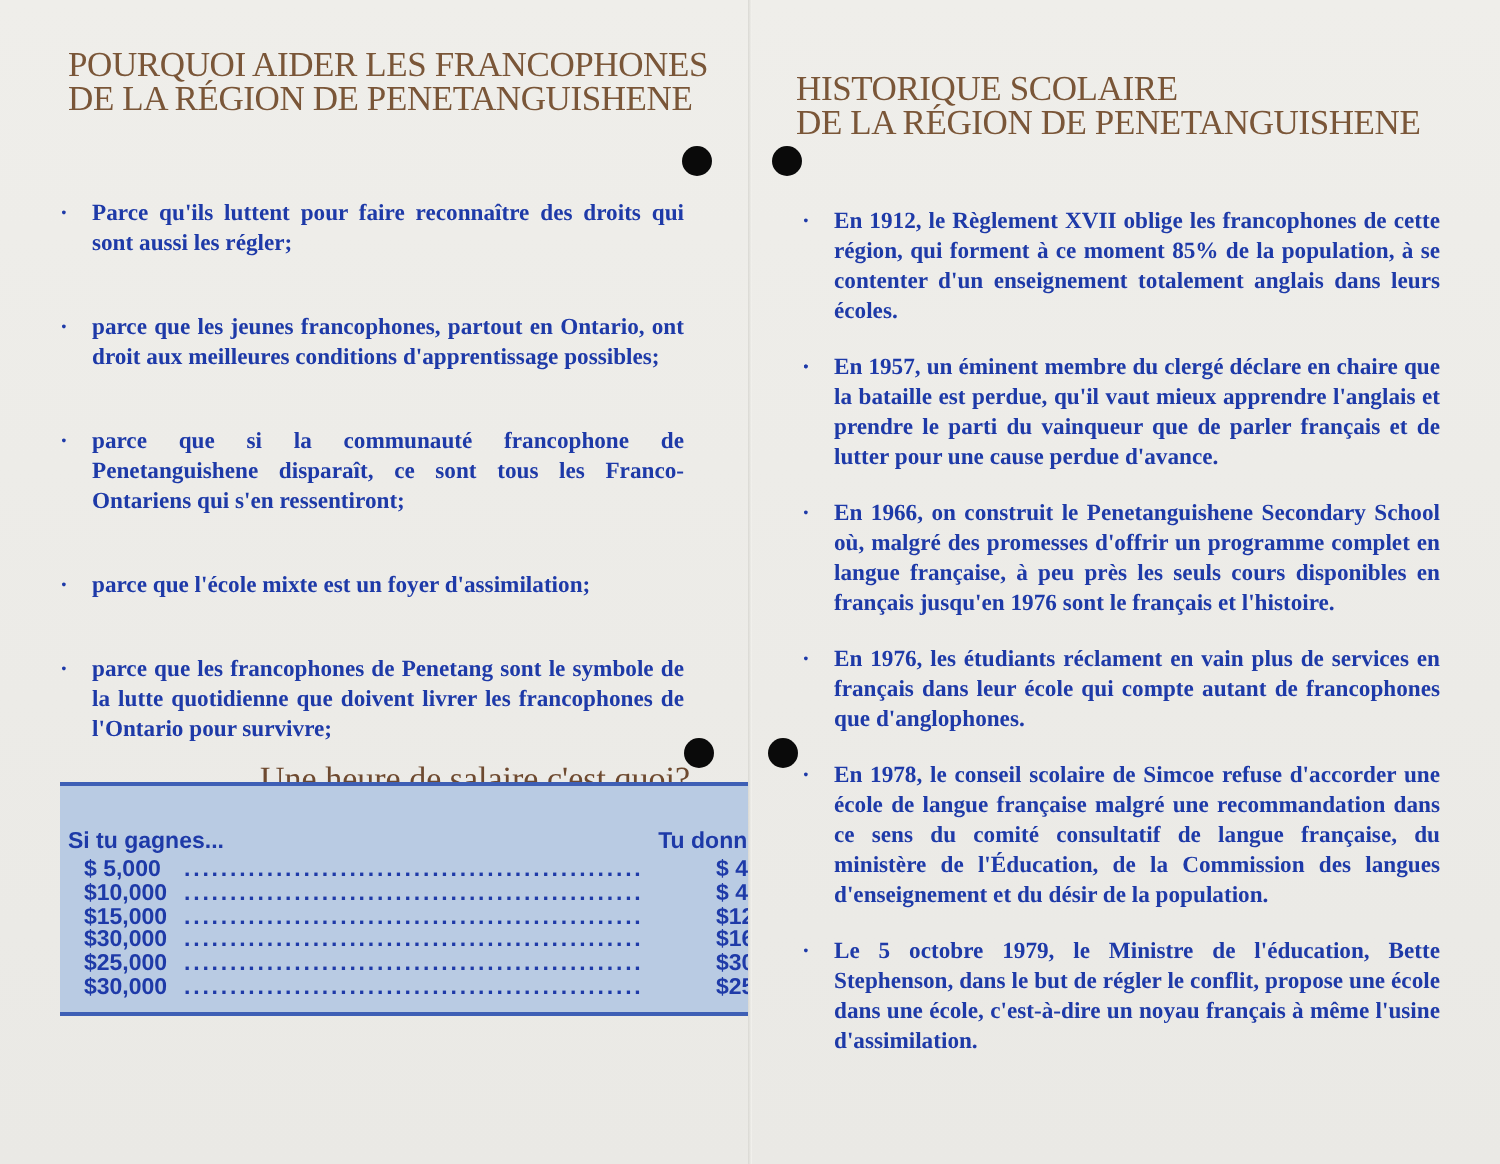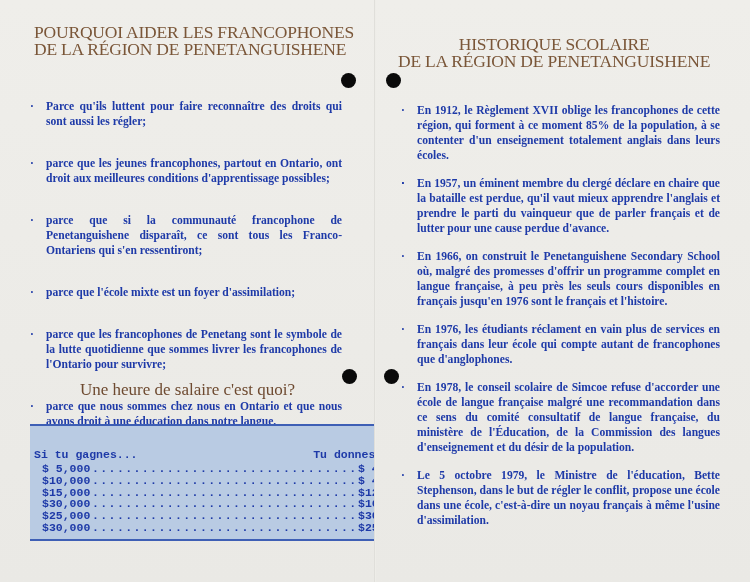--- a/index.html
+++ b/index.html
@@ -44,33 +44,33 @@
       line-height: 15px;
       text-align: justify;
       padding-left: 16px;
     }
     .bullet .dot {
       position: absolute; left: 0; top: 0;
       color: #1e3aa8;
     }
     .salary-title {
       position: absolute; left: 30px; top: 380px; width: 315px;
-      text-align: center;
+      text-align: right;
       color: #6e4a30;
       font-family: "Liberation Serif", serif;
       font-size: 17px;
     }
     .salary-box {
-      position: absolute; left: 30px; top: 424px; width: 370px; height: 117px;
+      position: absolute; left: 30px; top: 391px; width: 370px; height: 117px;
       background: #b9cbe3;
       border-top: 2px solid #3e5fb5;
       border-bottom: 2px solid #3e5fb5;
       box-sizing: border-box;
       color: #1e3aa8;
-      font-family: Liberation Mono, monospace;
+      font-family: Liberation Sans, sans-serif;
       font-weight: bold;
       font-size: 11.5px;
     }
     .salary-head {
       position: absolute; left: 4px; right: 4px; top: 22px;
       display: flex; justify-content: space-between;
     }
     .salary-rows { position: absolute; left: 12px; right: 4px; top: 37px; }
     .salary-row {
       display: flex; align-items: center; line-height: 11.8px; height: 11.8px;
@@ -103,21 +103,21 @@
     <li class="bullet" style="margin-bottom:27px;">
       <span class="dot">·</span>
       <span>parce que si la communauté francophone de Penetanguishene disparaît, ce sont tous les Franco-Ontariens qui s'en ressentiront;</span>
     </li>
     <li class="bullet" style="margin-bottom:27px;">
       <span class="dot">·</span>
       <span>parce que l'école mixte est un foyer d'assimilation;</span>
     </li>
     <li class="bullet" style="margin-bottom:27px;">
       <span class="dot">·</span>
-      <span>parce que les francophones de Penetang sont le symbole de la lutte quotidienne que sommes livrer les francophones de l'Ontario pour survivre;</span>
+      <span>parce que les francophones de Penetang sont le symbole de la lutte quotidienne que doivent livrer les francophones de l'Ontario pour survivre;</span>
     </li>
     <li class="bullet">
       <span class="dot">·</span>
       <span>parce que nous sommes chez nous en Ontario et que nous avons droit à une éducation dans notre langue.</span>
     </li>
   </ul>
 
   <div class="salary-title">Une heure de salaire c'est quoi?</div>
 
   <div class="salary-box">
@@ -156,21 +156,21 @@
         <span class="dots">..................................................</span>
         <span class="give">$25.00</span>
       </div>
     </div>
   </div>
 </div>
 
 <div class="fold"></div>
 
 <div class="page right">
-  <h1 class="heading" style="left:22px; top:36px;text-align:center;">
+  <h1 class="heading" style="left:22px; top:36px;">
     <span>HISTORIQUE SCOLAIRE</span>
     <span>DE LA RÉGION DE PENETANGUISHENE</span>
   </h1>
 
   <ul class="bullets" style="left:25px; top:103px; width:319px;">
     <li class="bullet" style="margin-bottom:13px;">
       <span class="dot">·</span>
       <span>En 1912, le Règlement XVII oblige les francophones de cette région, qui forment à ce moment 85% de la population, à se contenter d'un enseignement totalement anglais dans leurs écoles.</span>
     </li>
     <li class="bullet" style="margin-bottom:13px;">

